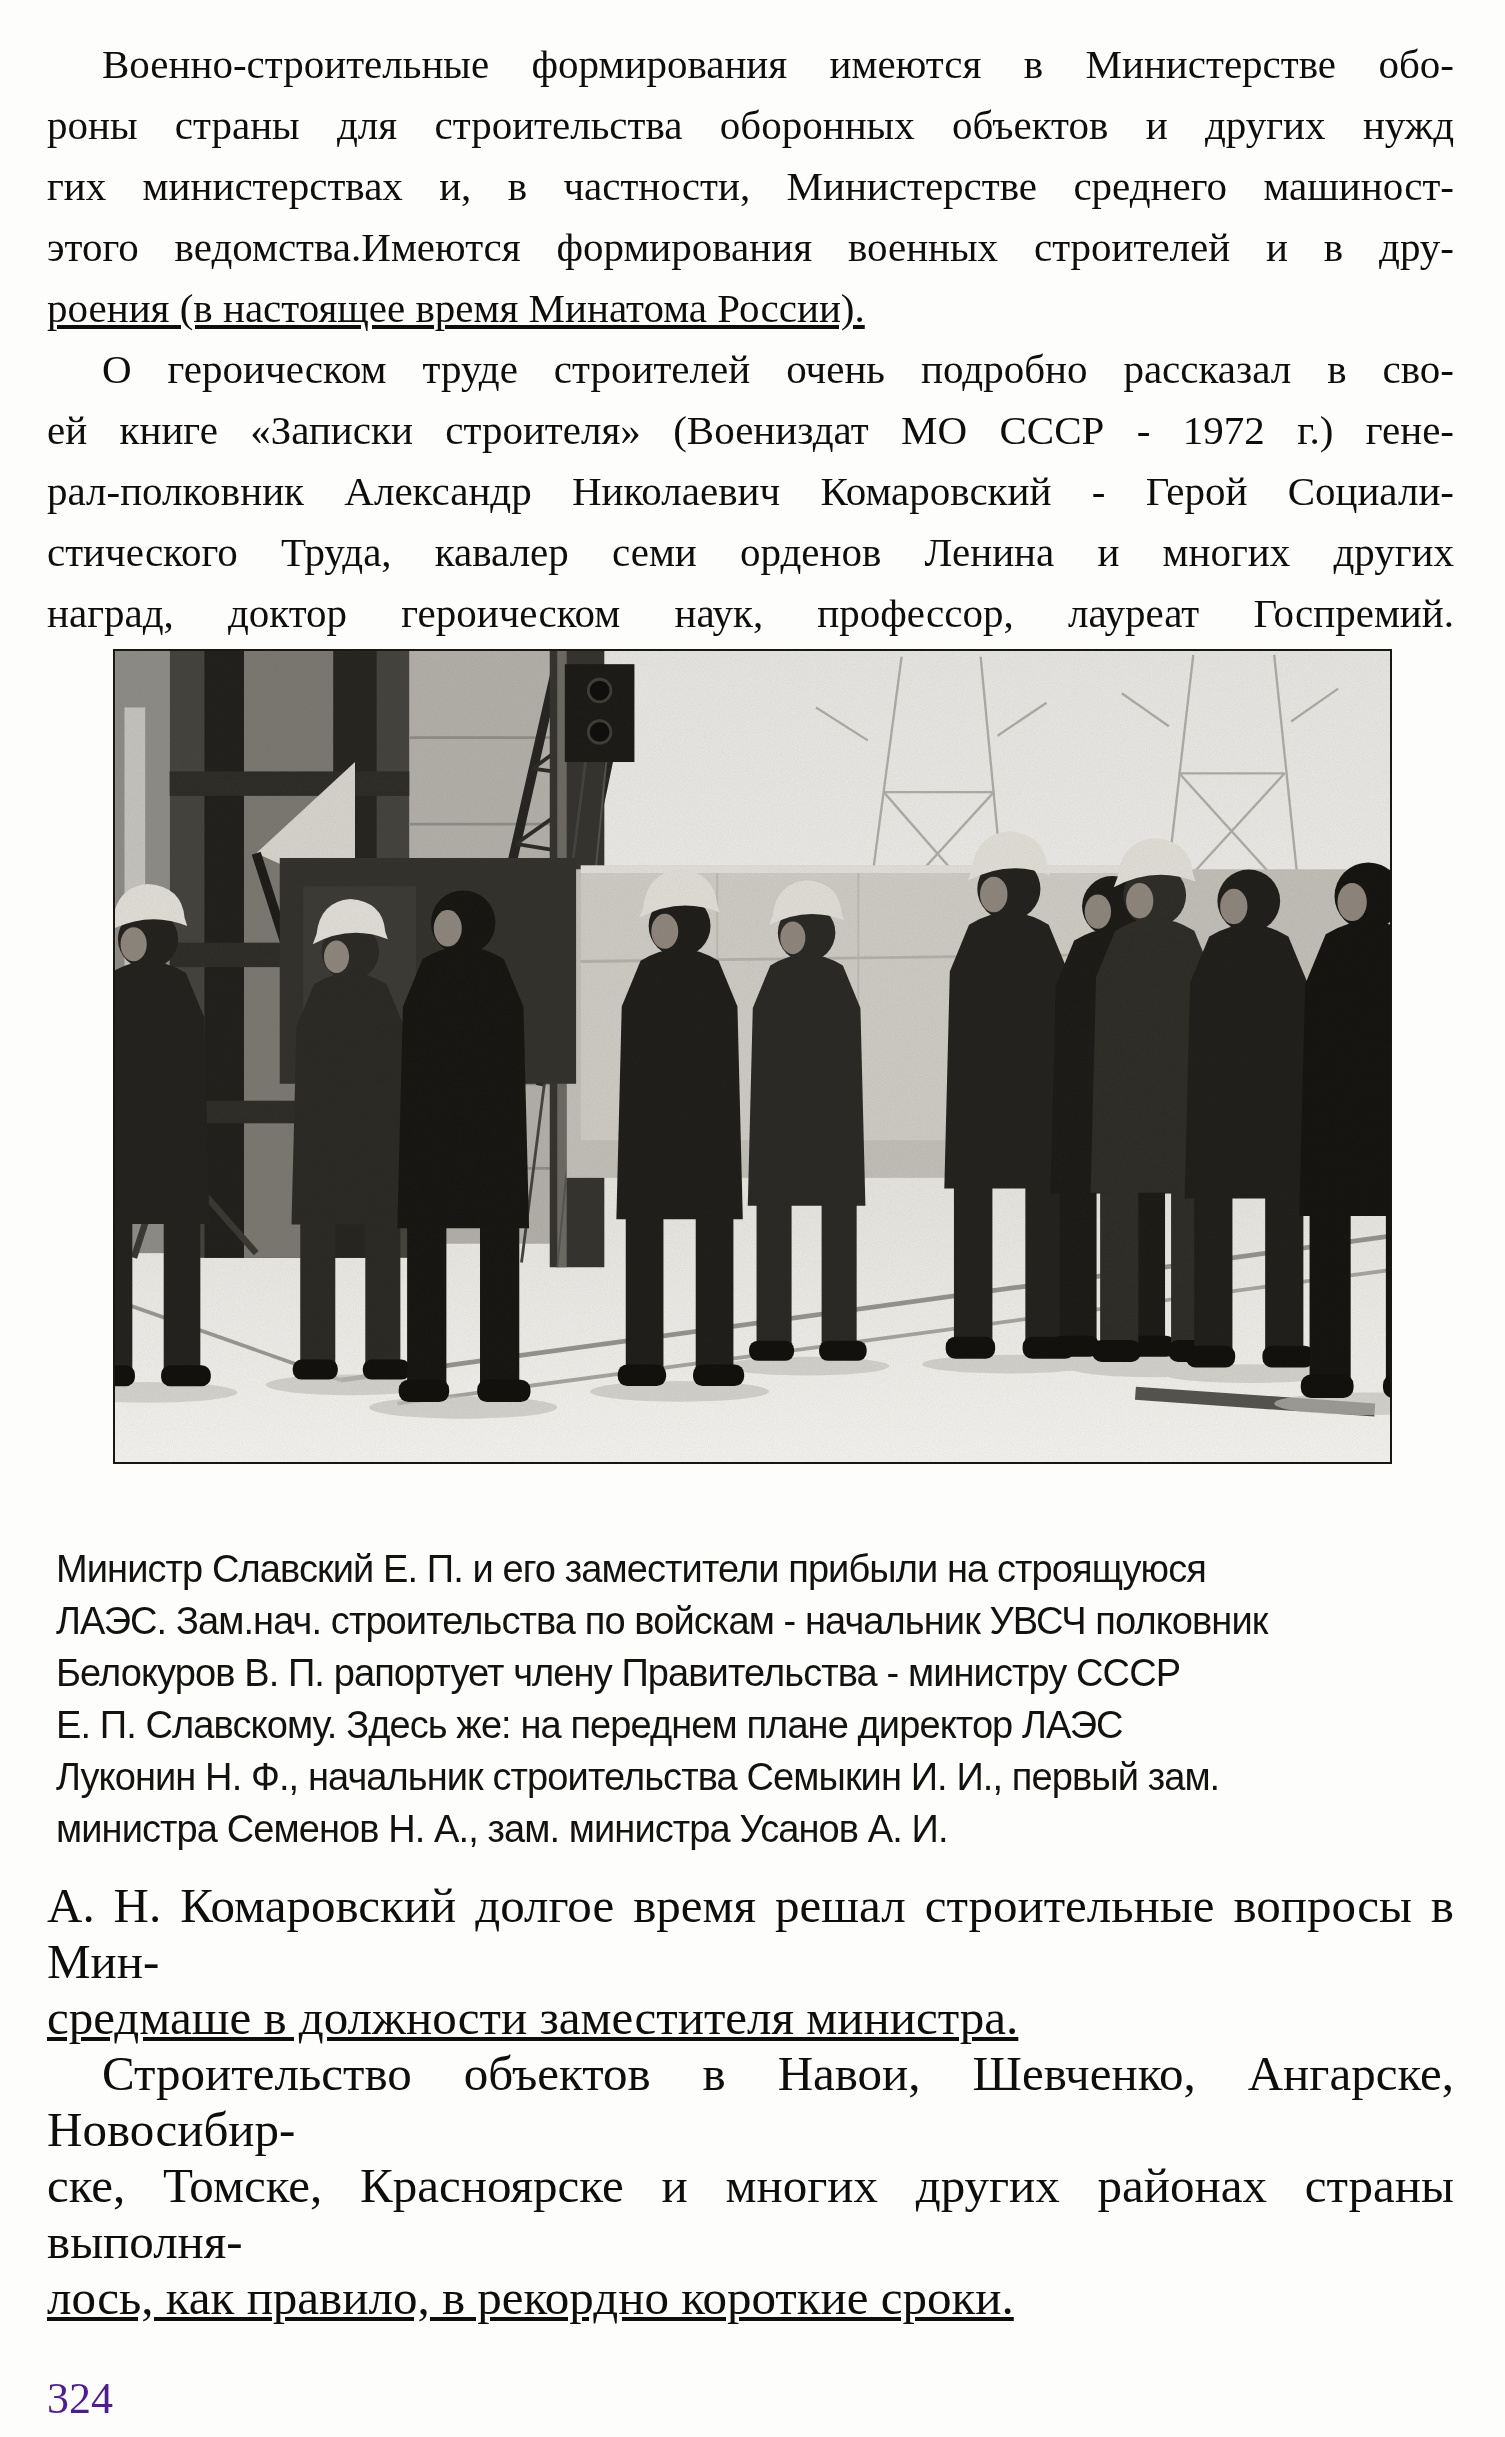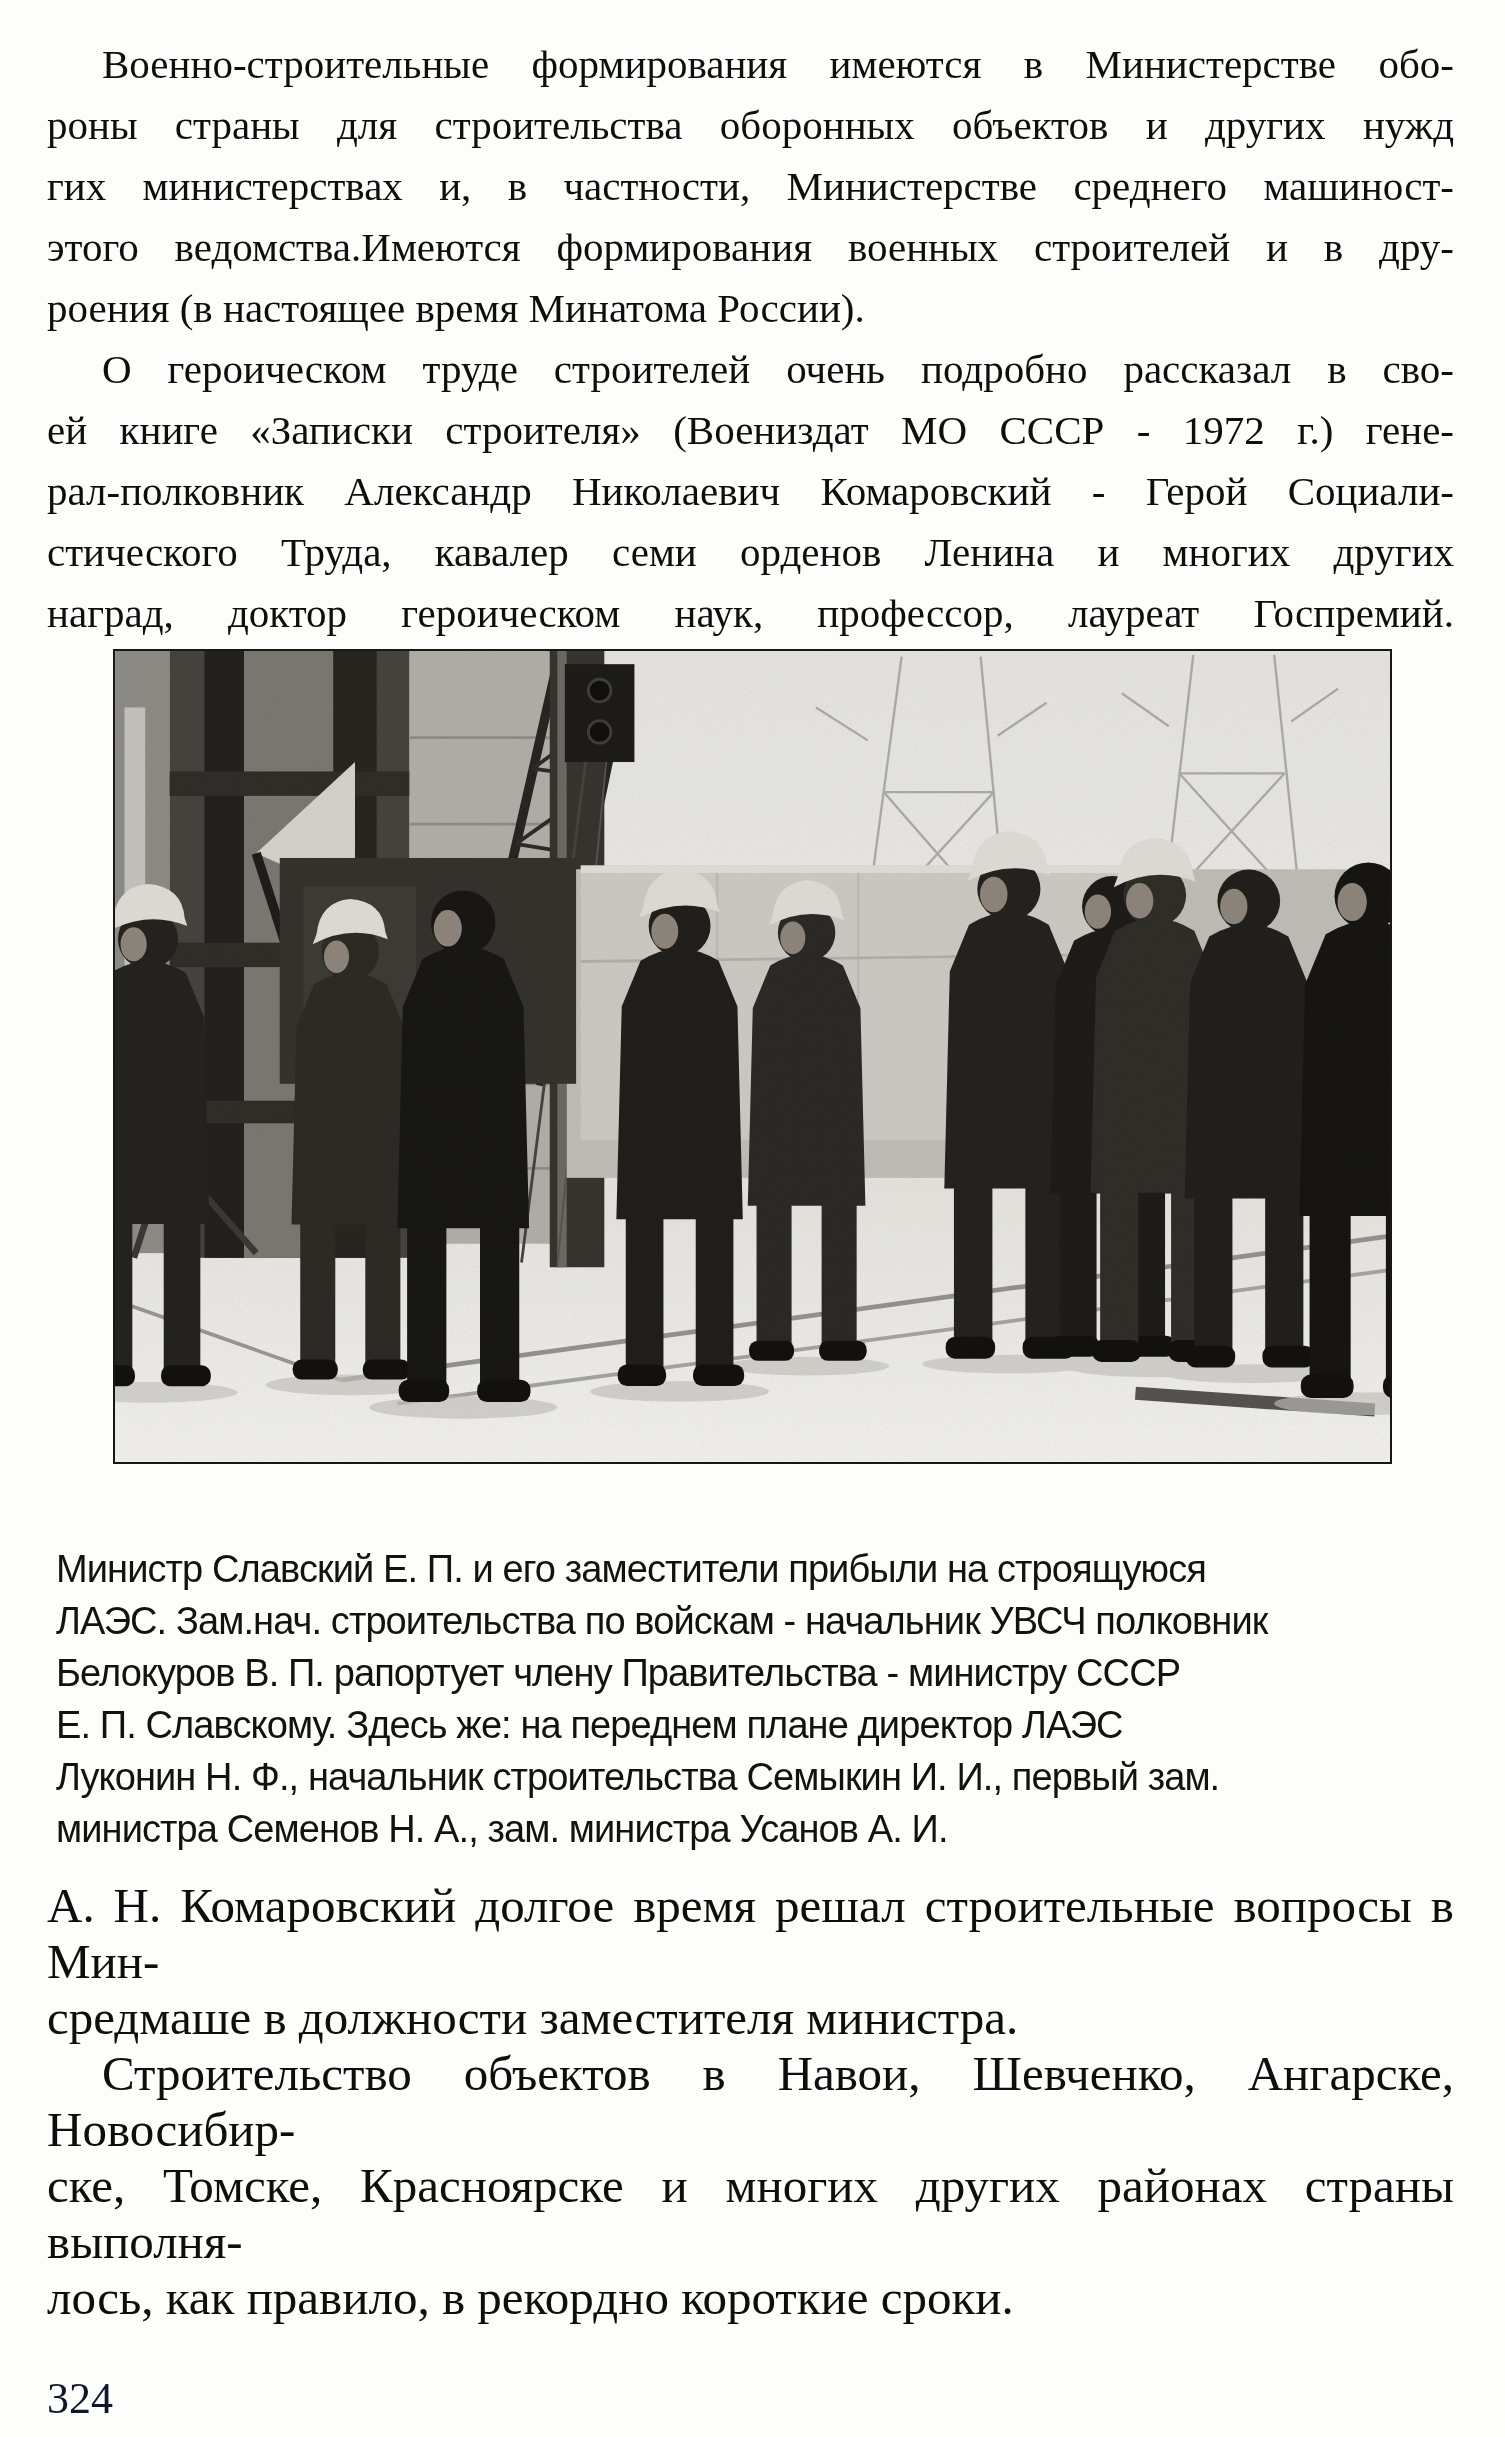--- a/index.html
+++ b/index.html
@@ -1,29 +1,29 @@
 <!DOCTYPE html>
 <html style="font-size:15px"><head>
 <meta charset="utf-8">
 <style>
   html,body{margin:0;padding:0;background:#ffffff;}
   .page{position:relative;width:1505px;height:2438px;background:#fdfdfc;overflow:hidden;
         font-family:"Liberation Serif","DejaVu Serif",serif;color:#0f0e0c;padding-left:18px;}
   .top-text{position:absolute;left:47px;top:34px;width:1407px;font-size:41px;line-height:61px;}
   .bottom-text{position:absolute;left:47px;top:1878px;width:1407px;font-size:49px;line-height:56px;}
   .line{text-align:justify;text-align-last:justify;white-space:normal;}
-  .line.last{text-align-last:left;}
+  .line.last{text-align-last:left;text-decoration:underline;}
   .line.indent{text-indent:55px;}
   .photo{position:absolute;left:113px;top:649px;width:1275px;height:811px;margin:0;padding:0;
          border:2.8px solid #181713;background:#efeeea;}
   .photo svg{display:block;width:1275px;height:811px;}
   .caption{position:absolute;left:56px;top:1543px;width:1392px;
            font-family:"Liberation Sans","DejaVu Sans",sans-serif;font-size:38px;
            line-height:52px;letter-spacing:-0.9px;color:#14120f;}
-  .page-num{position:absolute;left:47px;top:2373px;font-size:44px;color:#0f172a;}
+  .page-num{position:absolute;left:47px;top:2373px;font-size:44px;color:#4c1d95;}
 </style>
 </head>
 <body>
 
 <div class="page">
 
   <div class="top-text">
     <div>
       <div class="line indent">Военно-строительные формирования имеются в Министерстве обо-</div>
       <div class="line">роны страны для строительства оборонных объектов и других нужд</div>

